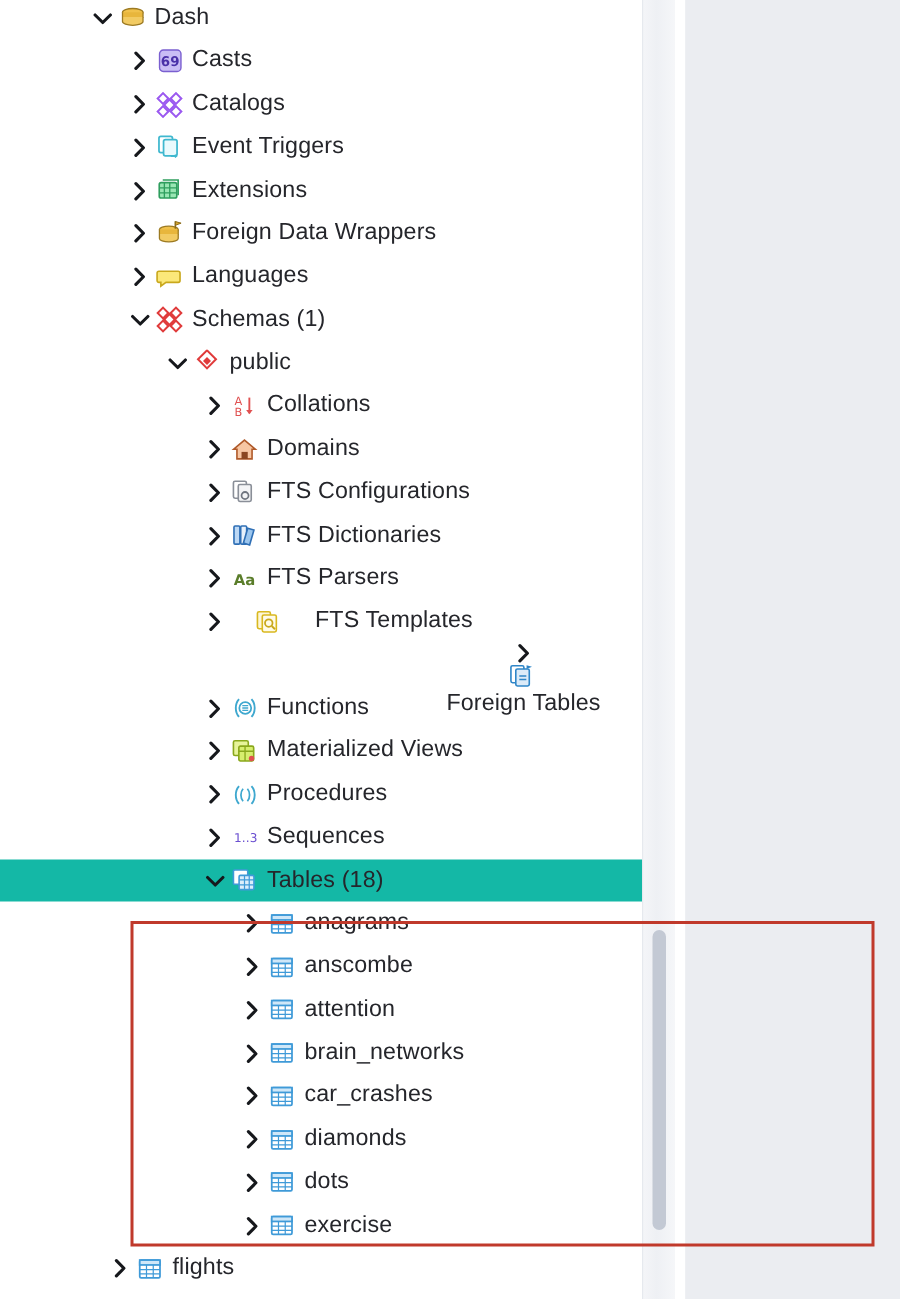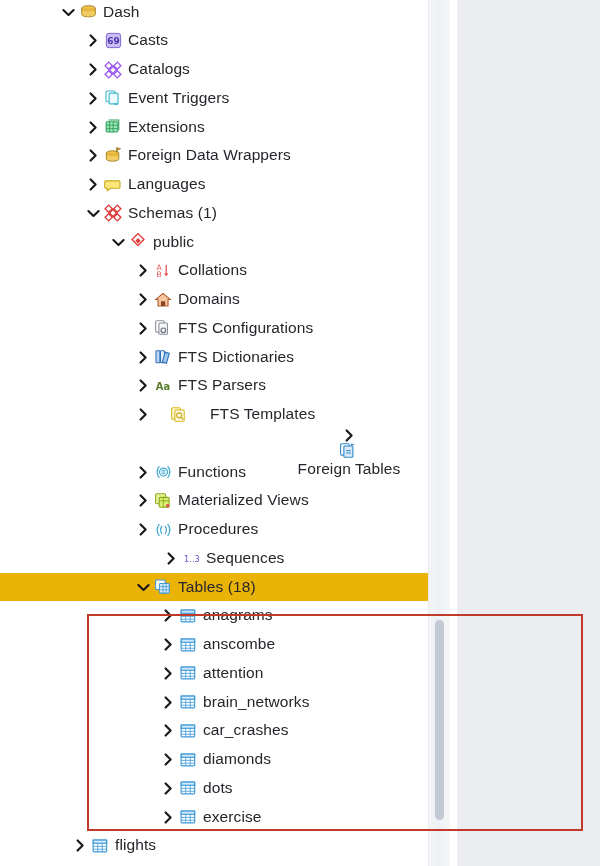--- a/index.html
+++ b/index.html
@@ -429,34 +429,34 @@
         <span class="ico">
           <svg width="19" height="18" viewBox="0 0 20 20" xmlns="http://www.w3.org/2000/svg">
             <path d="M5.4 3.4C3.4 5.6 3 8 3 10s.4 4.4 2.4 6.6" fill="none" stroke="#3fa8cf" stroke-width="1.4"></path>
             <path d="M14.6 3.4C16.6 5.6 17 8 17 10s-.4 4.4-2.4 6.6" fill="none" stroke="#3fa8cf" stroke-width="1.4"></path>
             <path d="M8.4 5.4C7 7 6.8 8.6 6.8 10s.2 3 1.6 4.6" fill="none" stroke="#3fa8cf" stroke-width="1.3"></path>
             <path d="M11.6 5.4C13 7 13.2 8.6 13.2 10s-.2 3-1.6 4.6" fill="none" stroke="#3fa8cf" stroke-width="1.3"></path>
           </svg>
         </span>
         <span class="lbl">Procedures</span>
       </div>
-      <div class="row" style="top: 544.25px; padding-left: 135px; margin-left: 28px;">
+      <div class="row" style="top: 544.25px; padding-left: 135px;">
         <span class="chev">
           <svg width="11" height="13" viewBox="0 0 11 13" xmlns="http://www.w3.org/2000/svg">
             <path d="M2.6 1.4L7.6 6.5 2.6 11.6" fill="none" stroke="#16181c" stroke-width="2.1" stroke-linecap="round" stroke-linejoin="round"></path>
           </svg>
         </span>
         <span class="ico">
           <svg width="22" height="18" viewBox="0 0 20 20" xmlns="http://www.w3.org/2000/svg">
             <text x="11" y="14" font-family="DejaVu Sans, sans-serif" font-size="9" fill="#6a4fd0" text-anchor="middle">1..3</text>
           </svg>
         </span>
         <span class="lbl">Sequences</span>
       </div>
-      <div class="row selected" style="top: 573px; padding-left: 135px; background: #eab308;">
+      <div class="row selected" style="top: 573px; padding-left: 135px; background: #14b8a6;">
         <span class="chev">
           <svg width="13" height="11" viewBox="0 0 13 11" xmlns="http://www.w3.org/2000/svg">
             <path d="M1.4 3.0L6.5 8.0 11.6 3.0" fill="none" stroke="#16181c" stroke-width="2.1" stroke-linecap="round" stroke-linejoin="round"></path>
           </svg>
         </span>
         <span class="ico">
           <svg width="18" height="18" viewBox="0 0 20 20" xmlns="http://www.w3.org/2000/svg">
             <rect x="1.8" y="2.2" width="10.6" height="10.6" rx="1" fill="#ffffff" stroke="#3f9ad8" stroke-width="1.2"></rect>
             <rect x="6" y="6.2" width="11" height="10.6" rx="1" fill="#dceefb" stroke="#3f9ad8" stroke-width="1.2"></rect>
             <path d="M6 9.6h11M6 13.2h11M10 6.2v10.6M13.5 6.2v10.6" stroke="#3f9ad8" stroke-width="0.9"></path>

